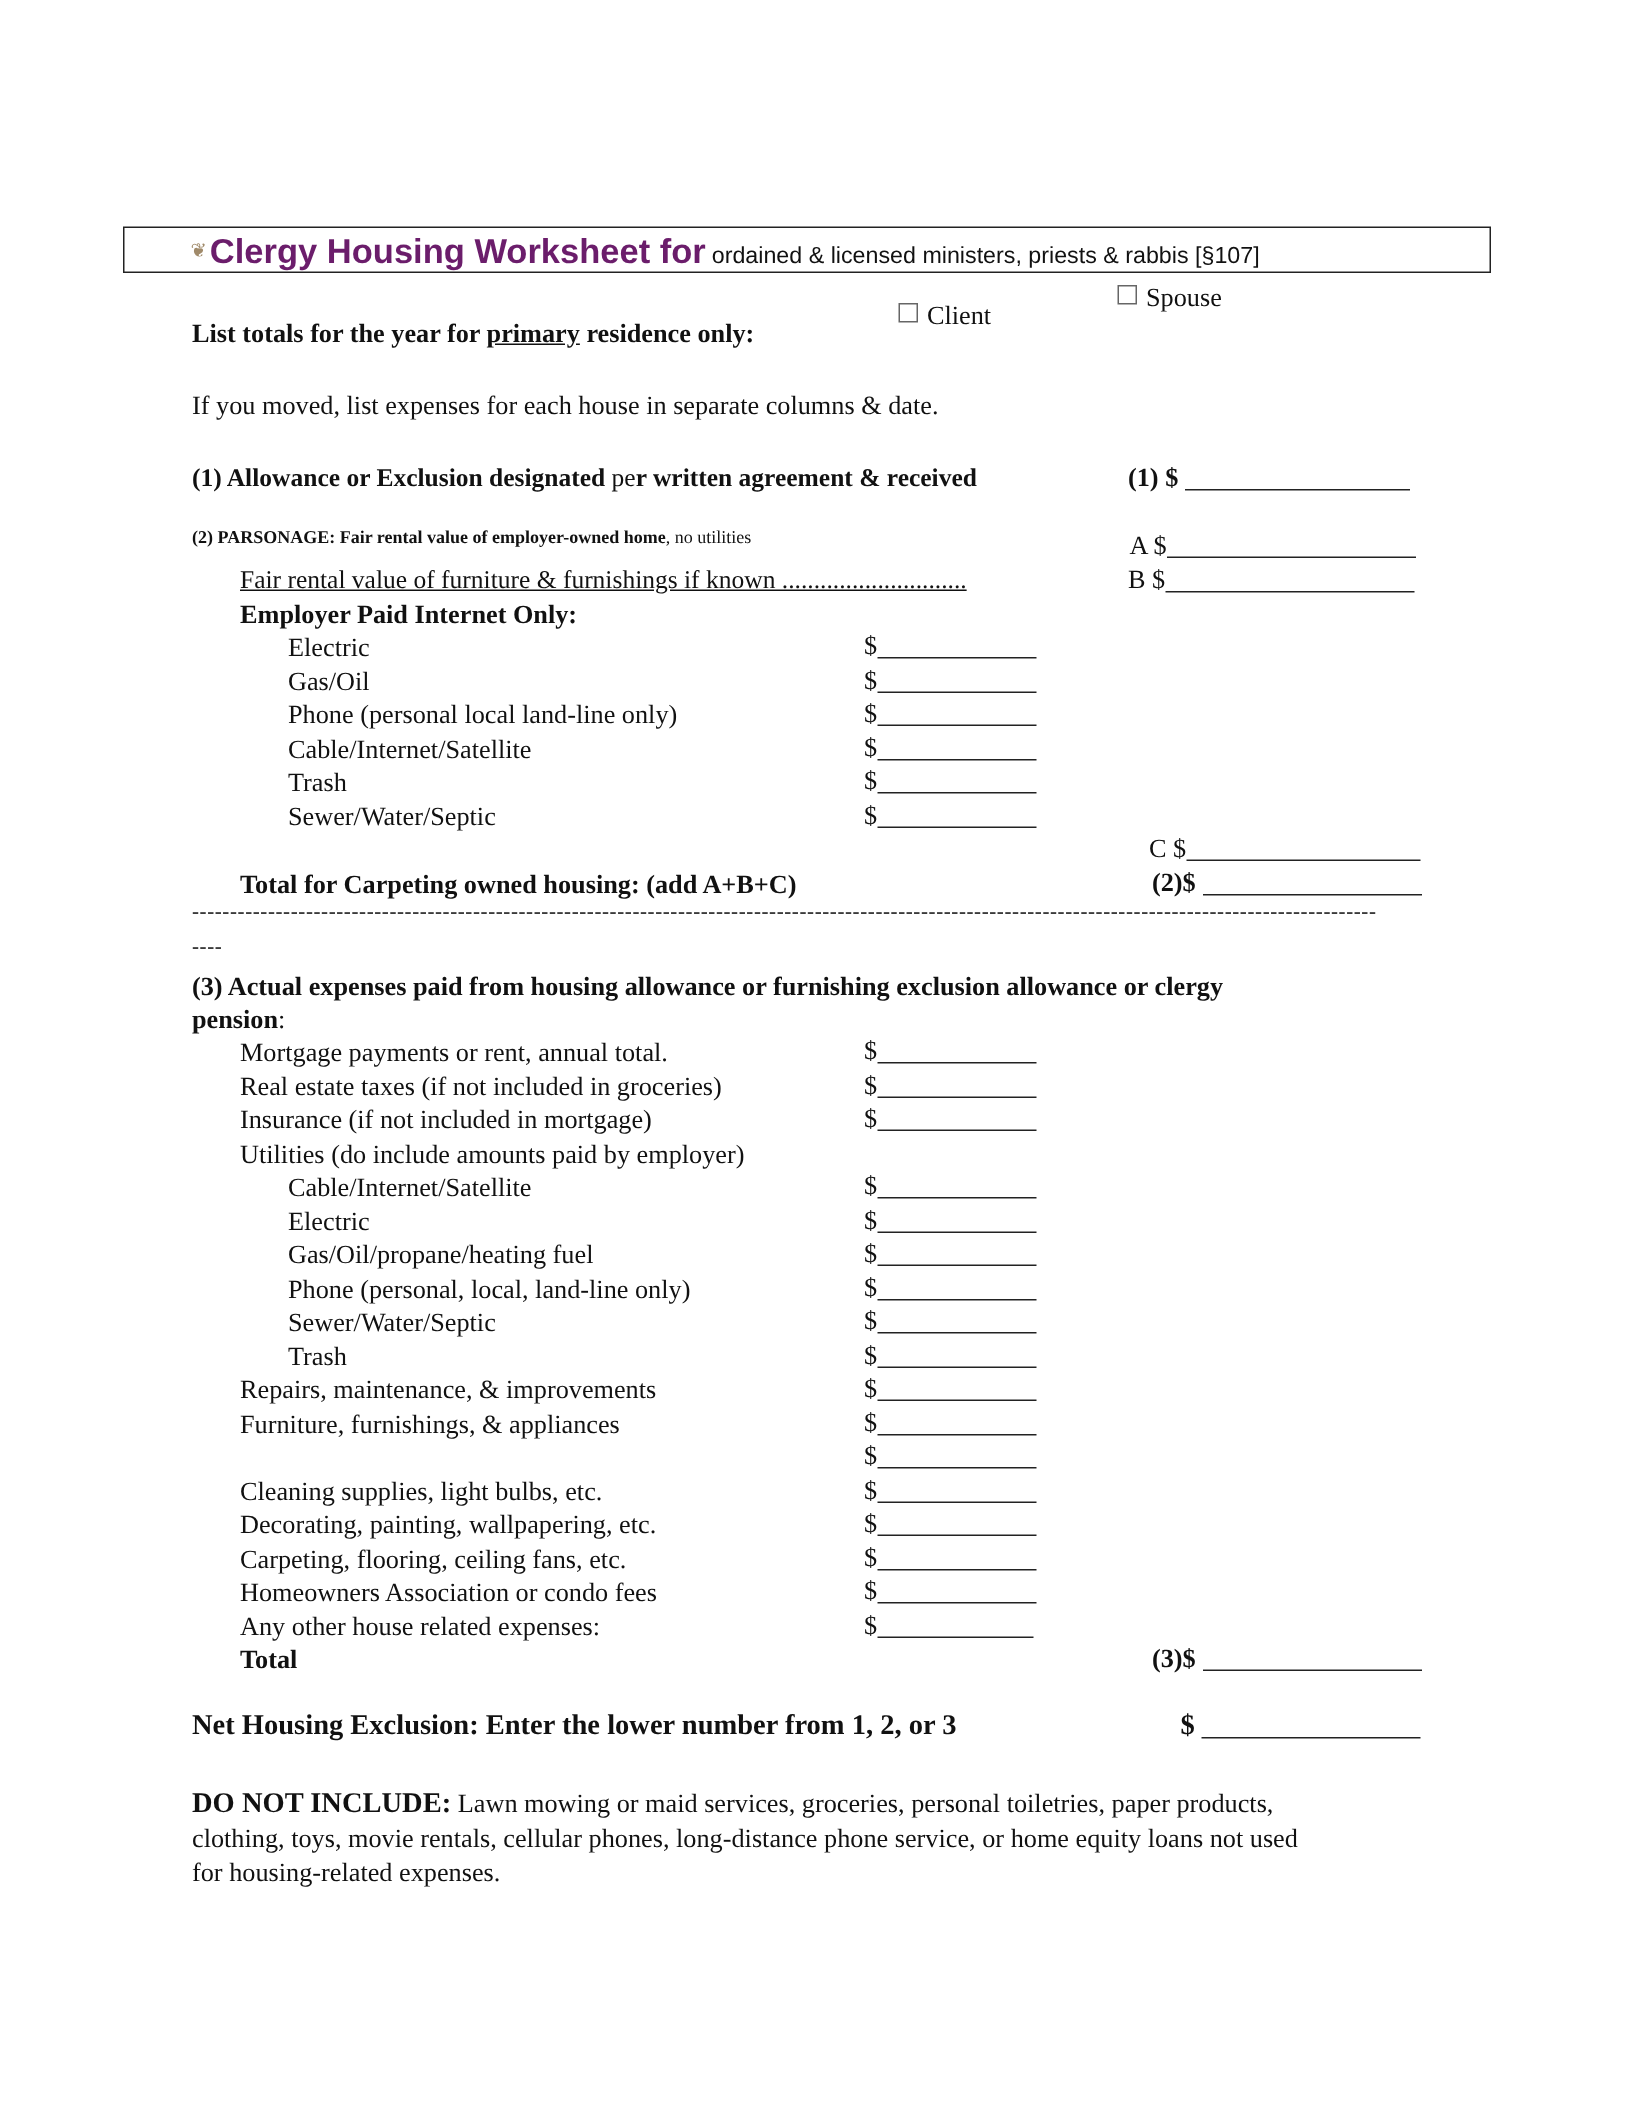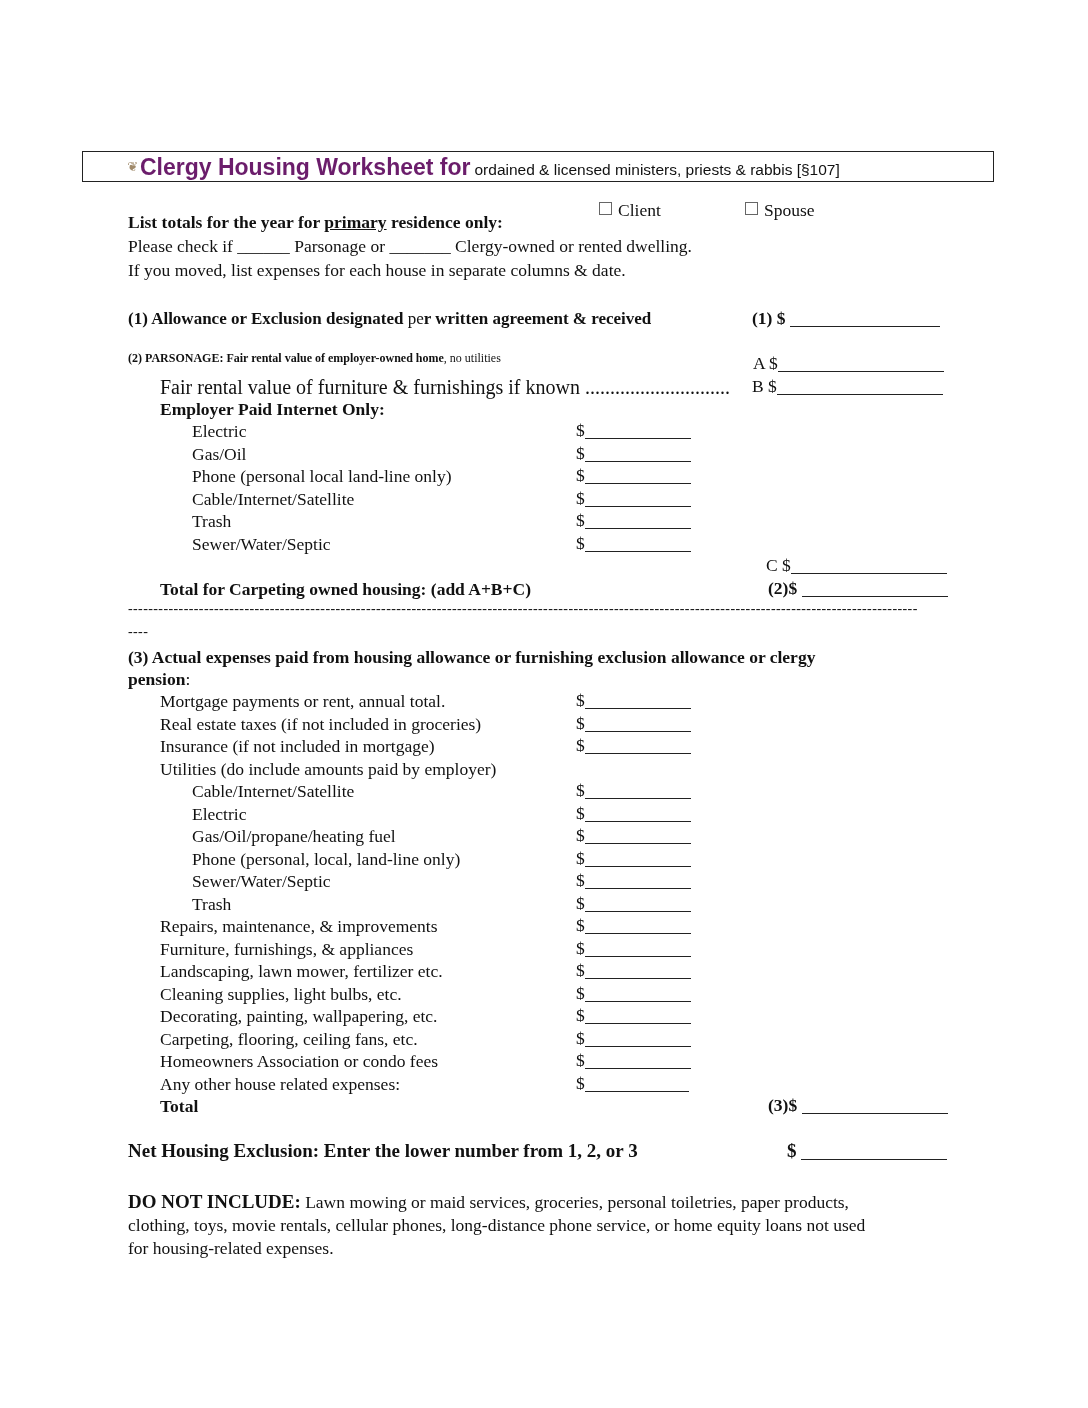--- a/index.html
+++ b/index.html
@@ -33,40 +33,39 @@
       <span class="flower">❦</span><span class="title-main">Clergy Housing Worksheet for</span><span class="title-sub">ordained &amp; licensed ministers, priests &amp; rabbis [§107]</span>
     </div>
   </div>
 
   <div class="row b" style="left:128px; top:211px;">
     <span>List totals for the year for </span><span class="u">primary</span><span> residence only:</span>
   </div>
   <div class="row" style="left:599px; top:199px;">
     <span class="chk"></span><span>Client</span>
   </div>
-  <div class="row" style="left:711px; top:199px;padding-left:34px;">
+  <div class="row" style="left:711px; top:187px;padding-left:34px;">
     <span class="chk"></span><span>Spouse</span>
   </div>
-  <div class="row" style="left:128px; top:235px;">Please check if  ______ Parsonage  or  _______ Clergy-owned or rented dwelling.</div>
   <div class="row" style="left:128px; top:259px;">If  you moved,  list expenses for each house in separate columns &amp; date.</div>
 
   <div class="row" style="left:128px; top:308px; font-size:17px;">
     <span class="b">(1) Allowance or Exclusion designated </span><span>pe</span><span class="b">r written agreement &amp; received</span>
   </div>
   <div class="dollar b" style="left:752px; top:308px;">
     <span>(1) $</span> <span class="line" style="width:150px;"></span>
   </div>
 
   <div class="row" style="left:128px; top:347px; font-size:12px;">
     <span class="b">(2) PARSONAGE: Fair rental value of employer-owned home</span><span>, no utilities</span>
   </div>
   <div class="dollar" style="left:753px; top:353px;">
     <span>A $</span><span class="line" style="width:166px;"></span>
   </div>
-  <div class="row" style="left:160px; top:376px; font-size:20px;">Fair rental value of furniture &amp; furnishings if known .............................</div>
+  <div class="row" style="left:160px; top:376px; font-size:17px;text-decoration:underline;">Fair rental value of furniture &amp; furnishings if known .............................</div>
   <div class="dollar" style="left:752px; top:376px;">
     <span>B  $</span><span class="line" style="width:166px;"></span>
   </div>
   <div class="row b" style="left:160px; top:398px;">Employer Paid Internet Only:</div>
 
   <div class="row" style="left:192px; top:420px;">Electric</div>
   <div class="row" style="left:192px; top:443px;">Gas/Oil</div>
   <div class="row" style="left:192px; top:465px;">Phone (personal local land-line only)</div>
   <div class="row" style="left:192px; top:488px;">Cable/Internet/Satellite</div>
   <div class="row" style="left:192px; top:510px;">Trash</div>
@@ -100,21 +99,20 @@
   <div class="row" style="left:160px; top:735px;">Insurance (if not included in mortgage)</div>
   <div class="row" style="left:160px; top:758px;">Utilities (do include amounts paid by employer)</div>
   <div class="row" style="left:192px; top:780px;">Cable/Internet/Satellite</div>
   <div class="row" style="left:192px; top:803px;">Electric</div>
   <div class="row" style="left:192px; top:825px;">Gas/Oil/propane/heating fuel</div>
   <div class="row" style="left:192px; top:848px;">Phone (personal, local, land-line only)</div>
   <div class="row" style="left:192px; top:870px;">Sewer/Water/Septic</div>
   <div class="row" style="left:192px; top:893px;">Trash</div>
   <div class="row" style="left:160px; top:915px;">Repairs, maintenance, &amp; improvements</div>
   <div class="row" style="left:160px; top:938px;">Furniture, furnishings, &amp; appliances</div>
-  <div class="row" style="left:160px; top:960px;">Landscaping, lawn mower, fertilizer etc.</div>
   <div class="row" style="left:160px; top:983px;">Cleaning supplies, light bulbs, etc.</div>
   <div class="row" style="left:160px; top:1005px;">Decorating, painting, wallpapering, etc.</div>
   <div class="row" style="left:160px; top:1028px;">Carpeting, flooring, ceiling fans, etc.</div>
   <div class="row" style="left:160px; top:1050px;">Homeowners Association or condo fees</div>
   <div class="row" style="left:160px; top:1073px;">Any other house related expenses:</div>
 
   <div class="dollar" style="left:576px; top:690px;"><span>$</span><span class="line" style="width:106px;"></span></div>
   <div class="dollar" style="left:576px; top:713px;"><span>$</span><span class="line" style="width:106px;"></span></div>
   <div class="dollar" style="left:576px; top:735px;"><span>$</span><span class="line" style="width:106px;"></span></div>
   <div class="dollar" style="left:576px; top:780px;"><span>$</span><span class="line" style="width:106px;"></span></div>

